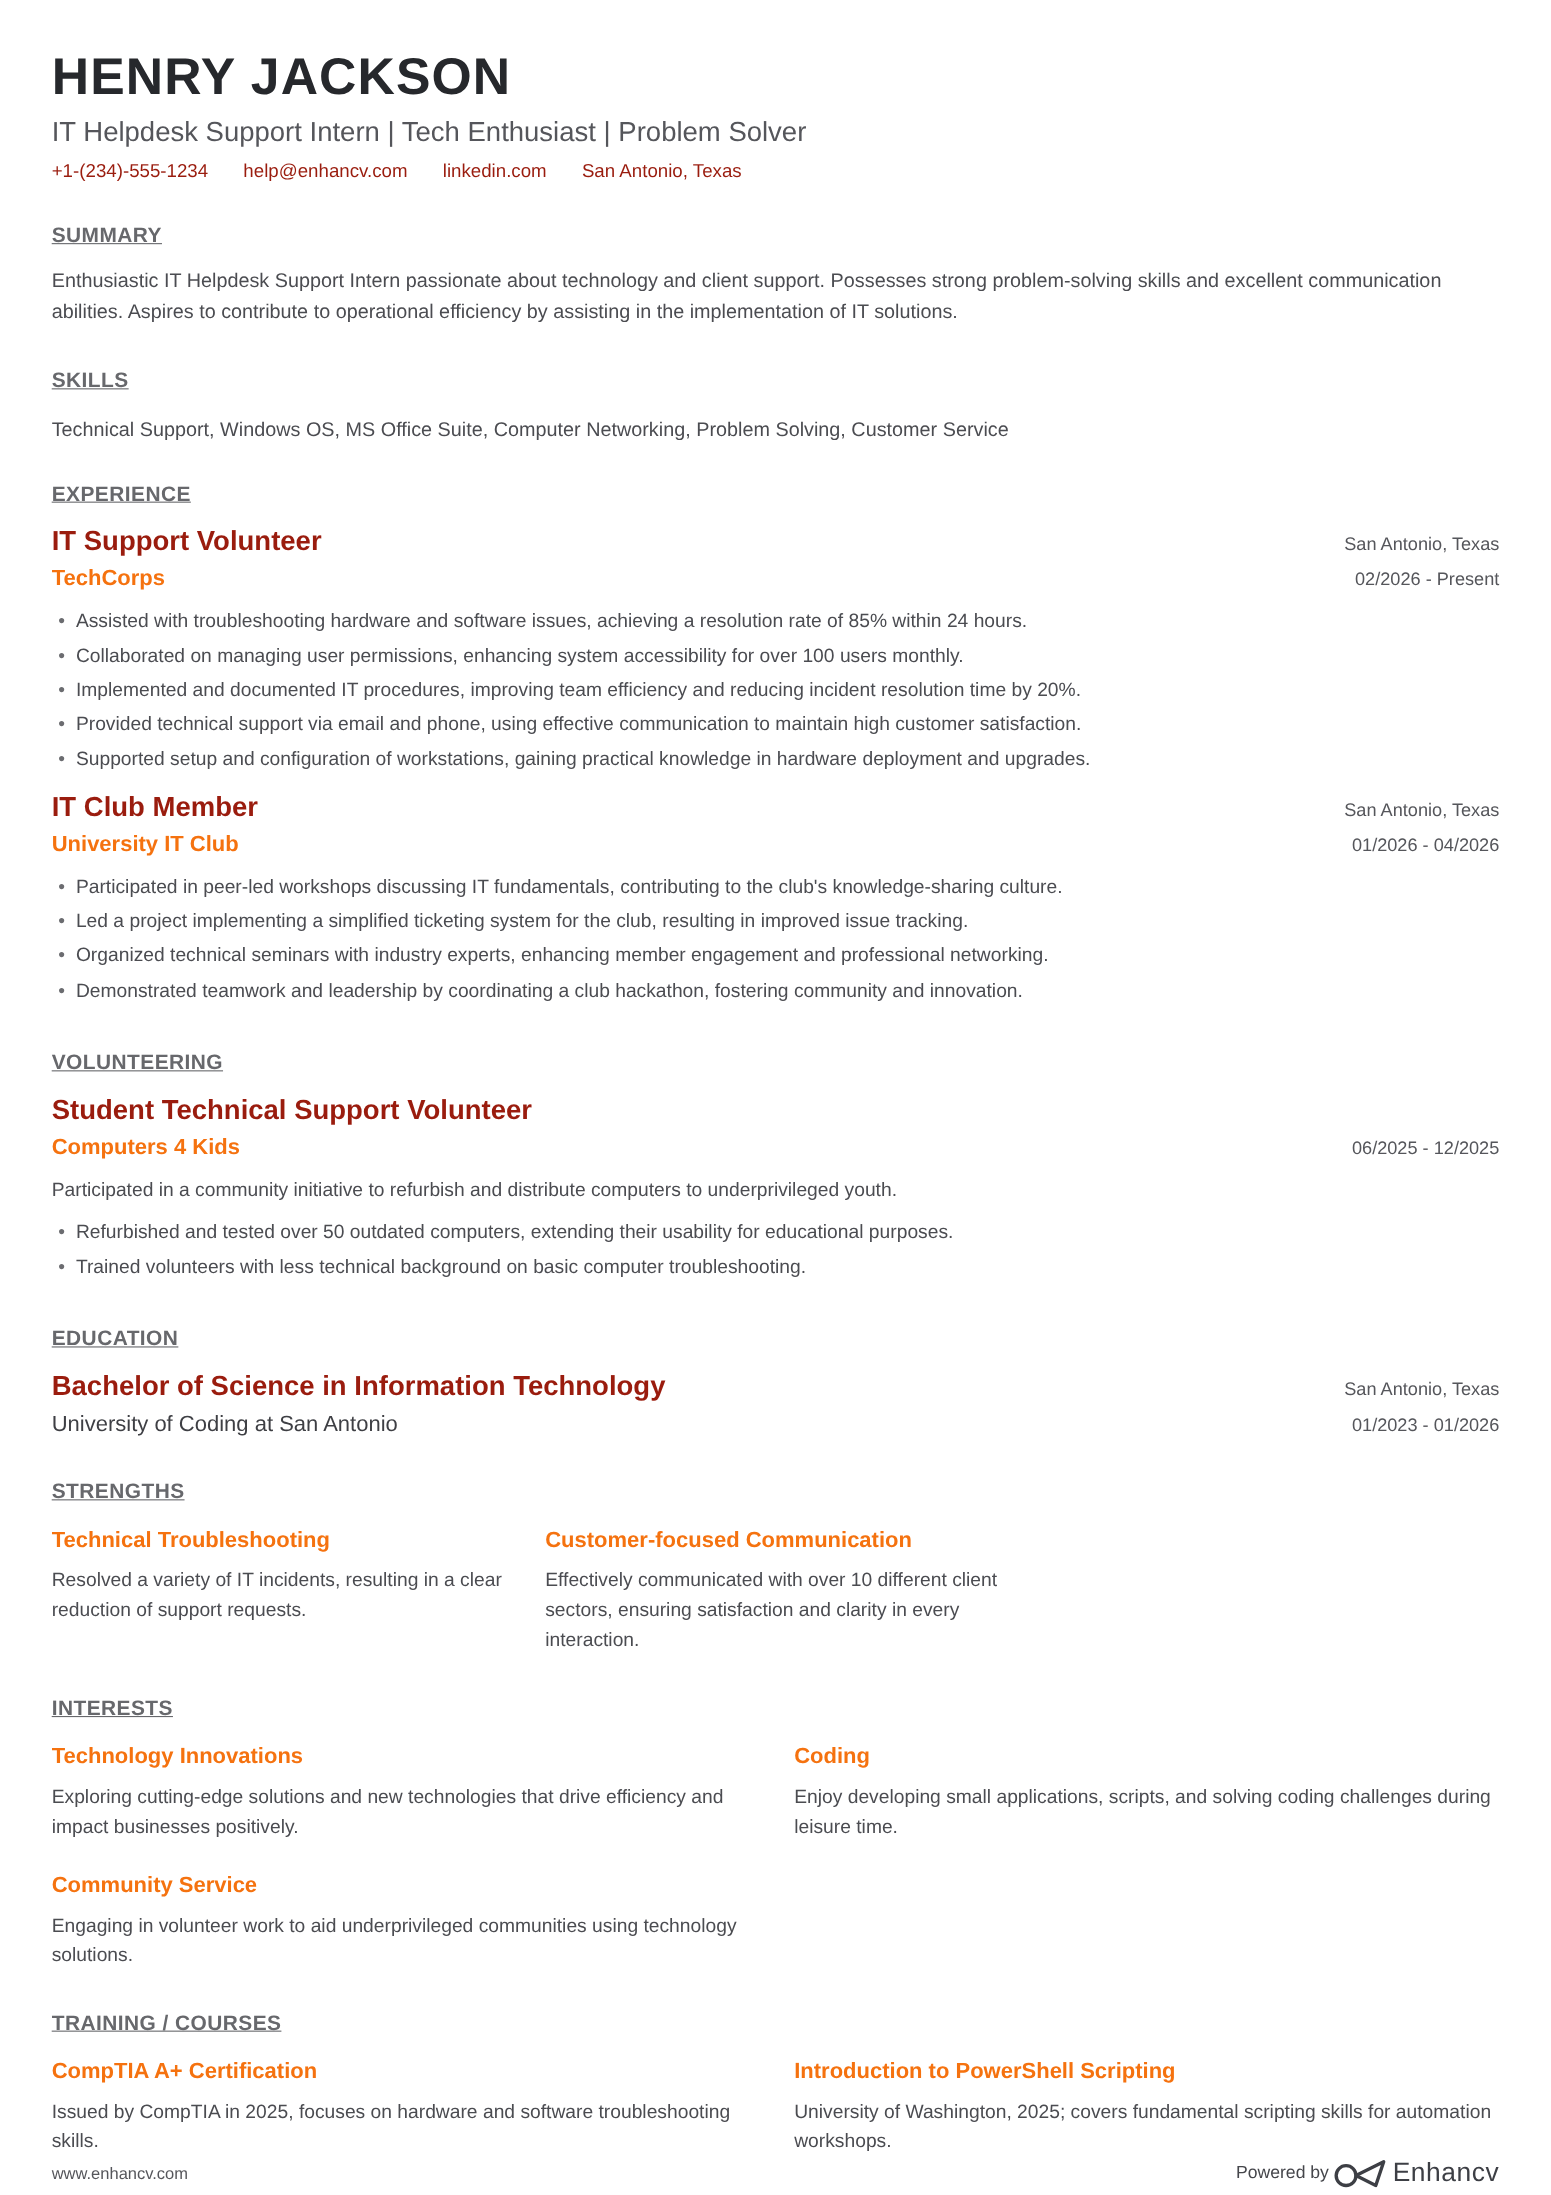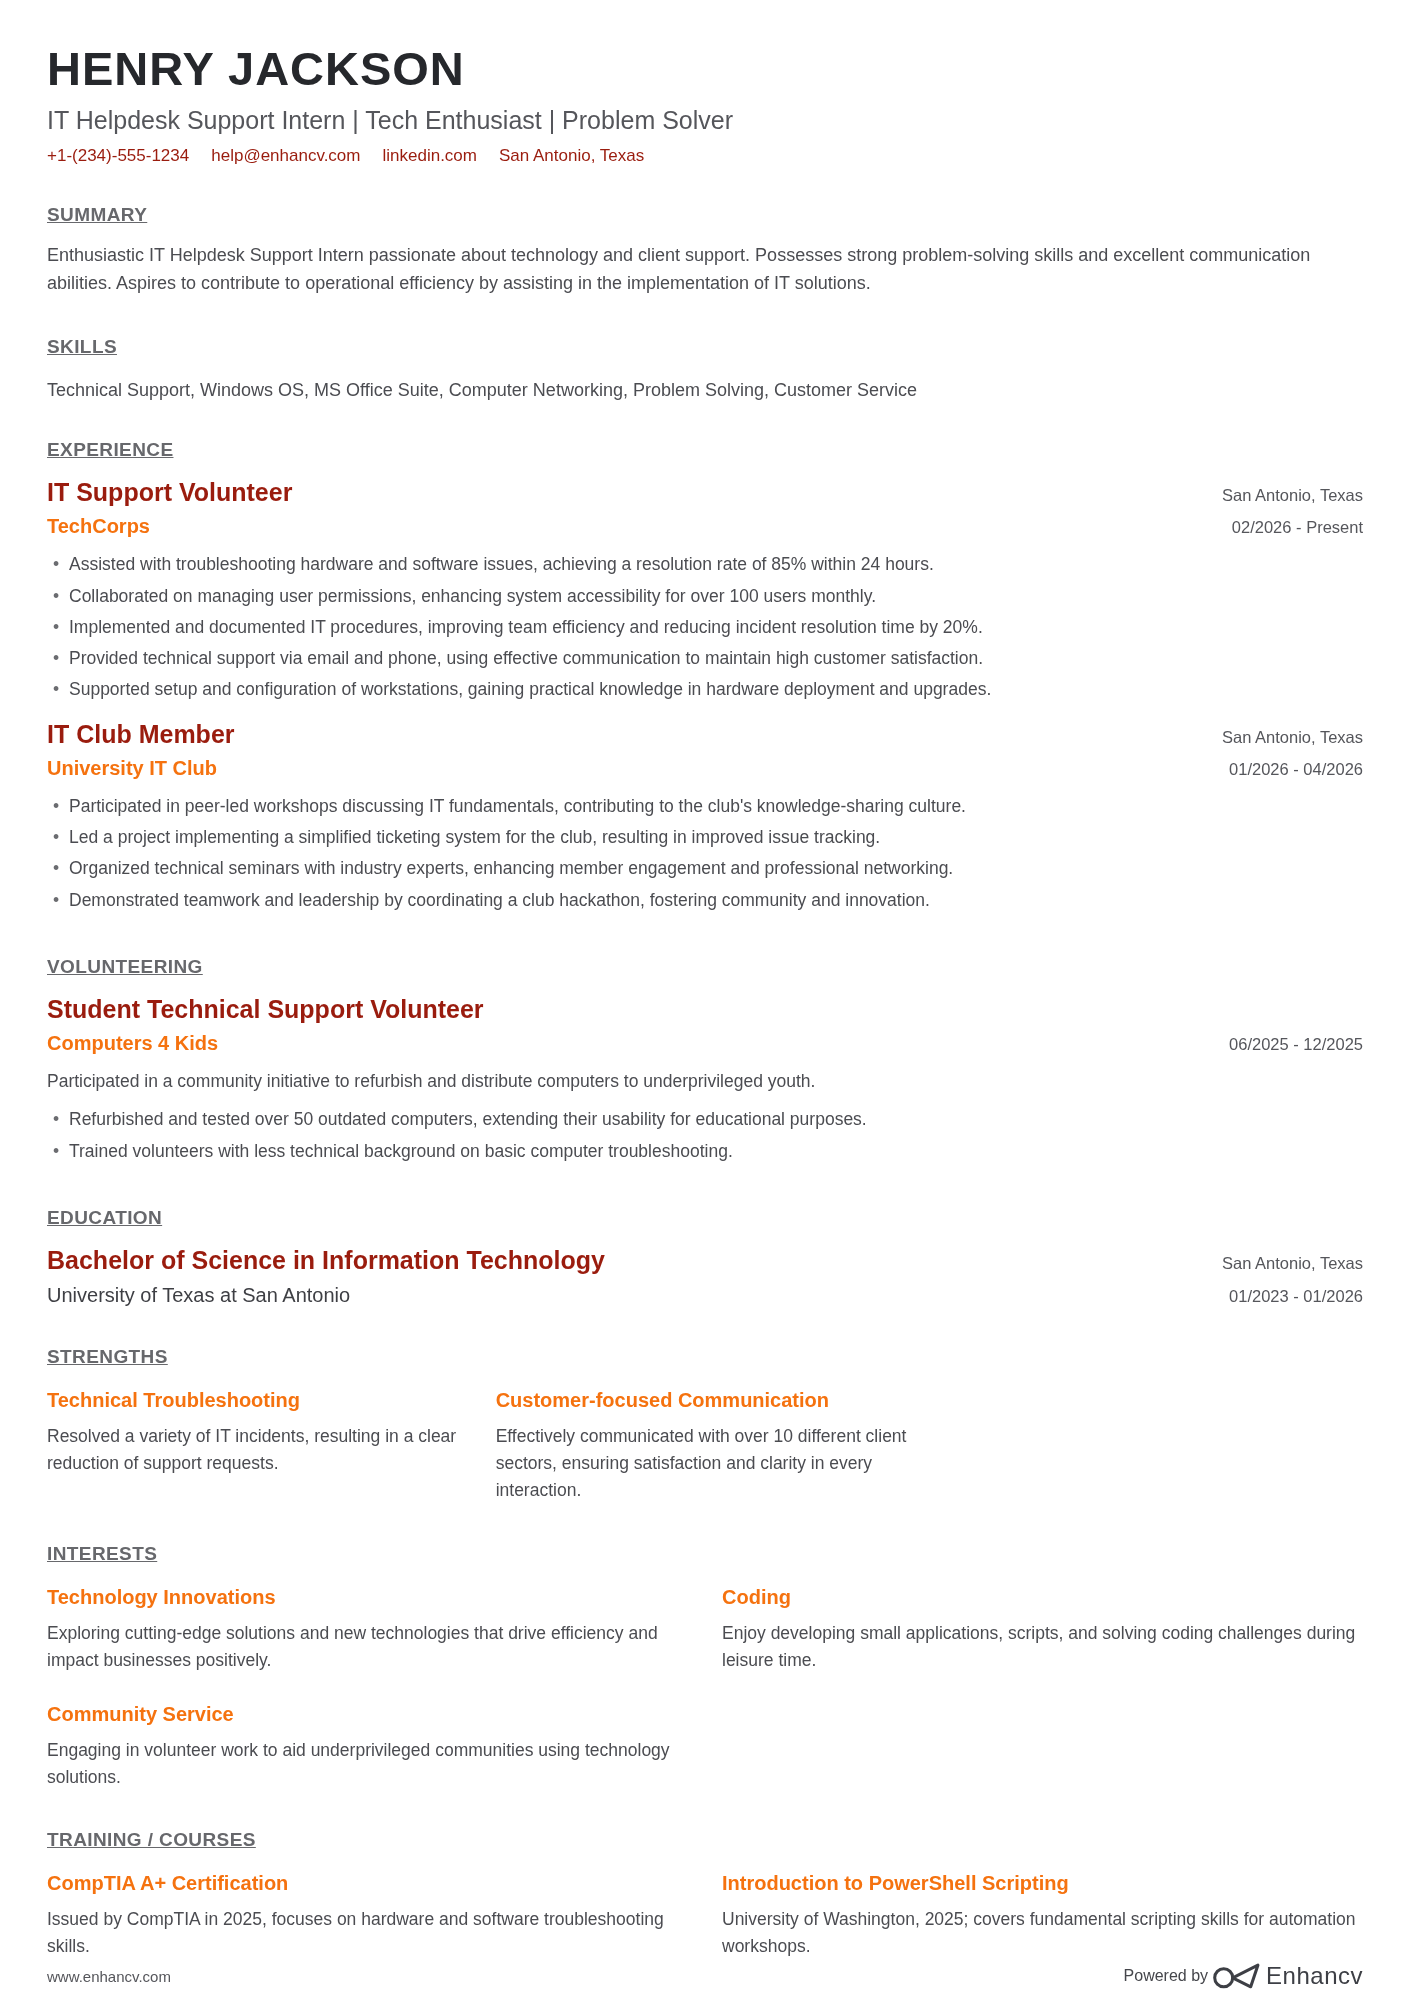--- a/index.html
+++ b/index.html
@@ -28,21 +28,21 @@
   }
   .subtitle {
     margin-top: 12px;
     font-size: 25px;
     color: #55565b;
     line-height: 1.2;
   }
   .contact-row {
     margin-top: 11px;
     display: flex;
-    gap: 22px;
+    gap: 32px;
     font-size: 17px;
     color: #9a1c0e;
   }
 
   
   .section { margin-top: 38px; }
   .section-heading {
     font-size: 19px;
     font-weight: 700;
     letter-spacing: 0.4px;
@@ -261,21 +261,21 @@
   </div>
 
   <div class="section">
     <div class="section-heading">EDUCATION</div>
     <div class="entry">
       <div class="entry-row">
         <div class="entry-title">Bachelor of Science in Information Technology</div>
         <div class="entry-meta">San Antonio, Texas</div>
       </div>
       <div class="entry-row">
-        <div class="degree-school">University of Texas at San Antonio</div>
+        <div class="degree-school">University of Coding at San Antonio</div>
         <div class="entry-meta">01/2023 - 01/2026</div>
       </div>
     </div>
   </div>
 
   <div class="section">
     <div class="section-heading">STRENGTHS</div>
     <div class="cols-3">
       <div>
         <div class="card-title">Technical Troubleshooting</div>

